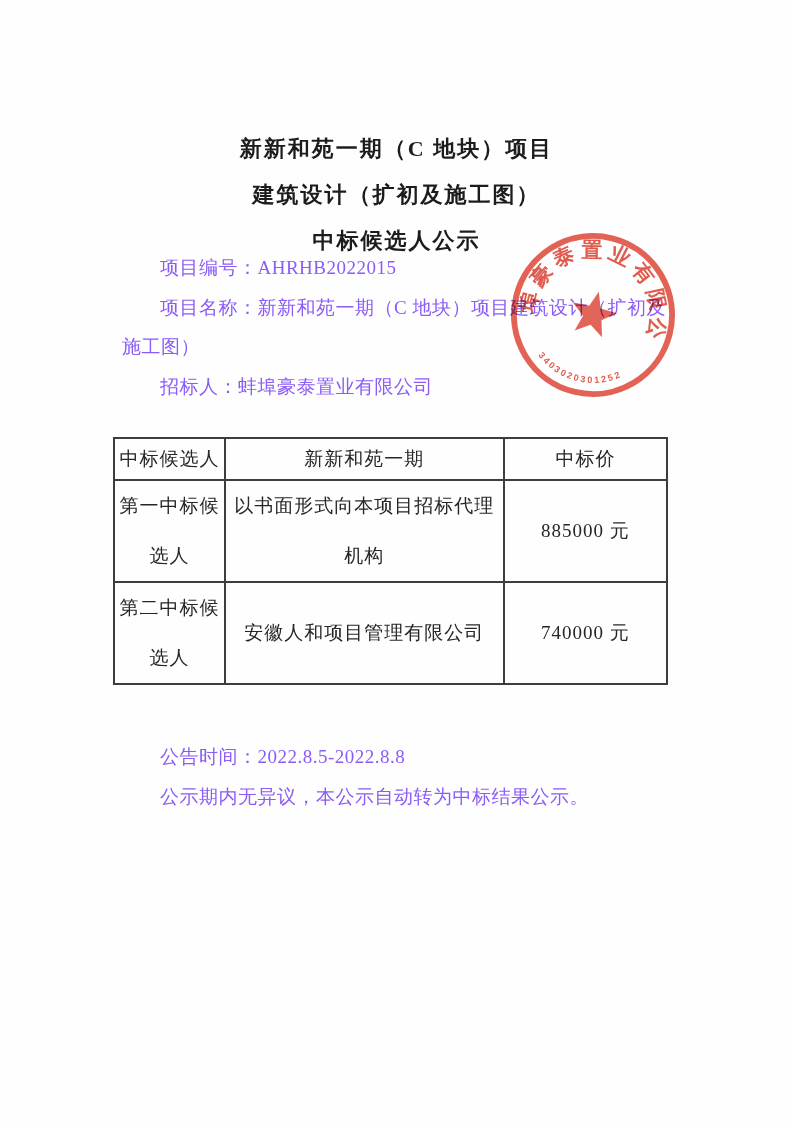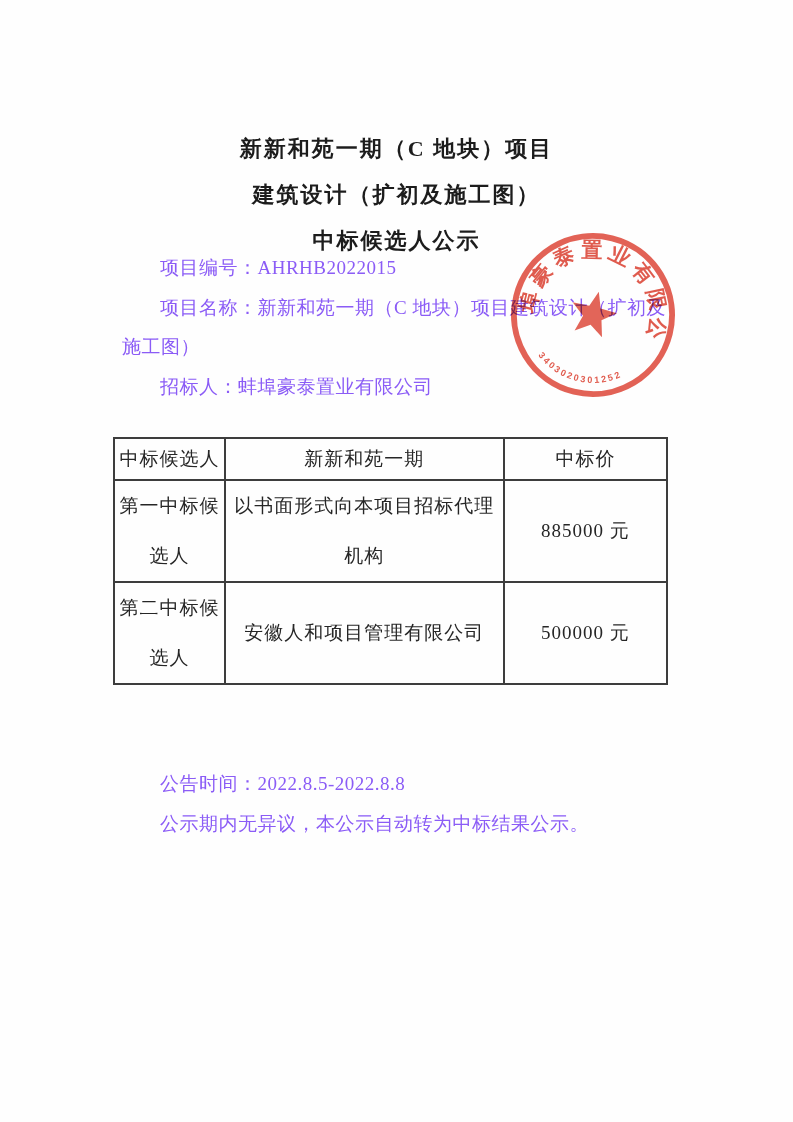--- a/index.html
+++ b/index.html
@@ -29,21 +29,21 @@
     color: #1c1c1c;
   }
   .info-block {
     position: absolute;
     top: 248px;
     left: 122px;
     width: 552px;
   }
   .footer-block {
     position: absolute;
-    top: 764px;
+    top: 737px;
     left: 122px;
     width: 548px;
   }
   .para {
     margin: 0;
     font-size: 19px;
     line-height: 39.5px;
     text-indent: 2em;
     letter-spacing: 0.5px;
     color: #8b5cf6;
@@ -142,21 +142,21 @@
     </thead>
     <tbody>
       <tr>
         <td>第一中标候选人</td>
         <td>以书面形式向本项目招标代理机构</td>
         <td>885000 元</td>
       </tr>
       <tr>
         <td>第二中标候选人</td>
         <td>安徽人和项目管理有限公司</td>
-        <td>500000 元</td>
+        <td>740000 元</td>
       </tr>
     </tbody>
   </table>
 
   <div class="footer-block">
     <p class="para">公告时间：2022.8.5-2022.8.8</p>
     <p class="para">公示期内无异议，本公示自动转为中标结果公示。</p>
   </div>
 
   <svg class="seal" viewBox="0 0 210 210" aria-hidden="true">

